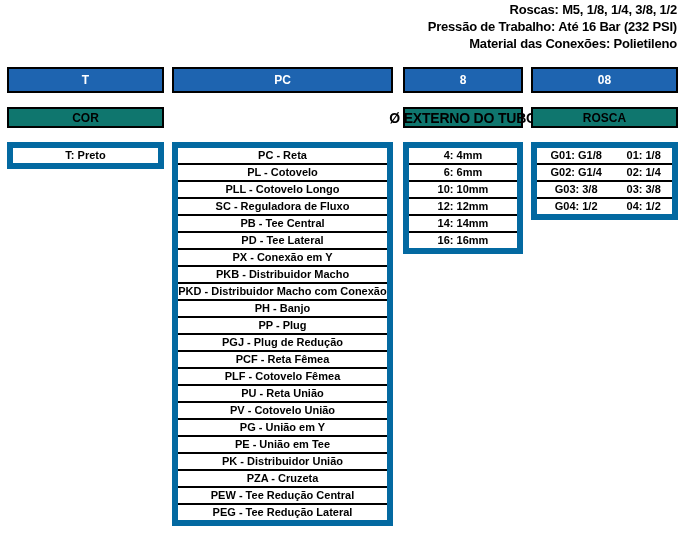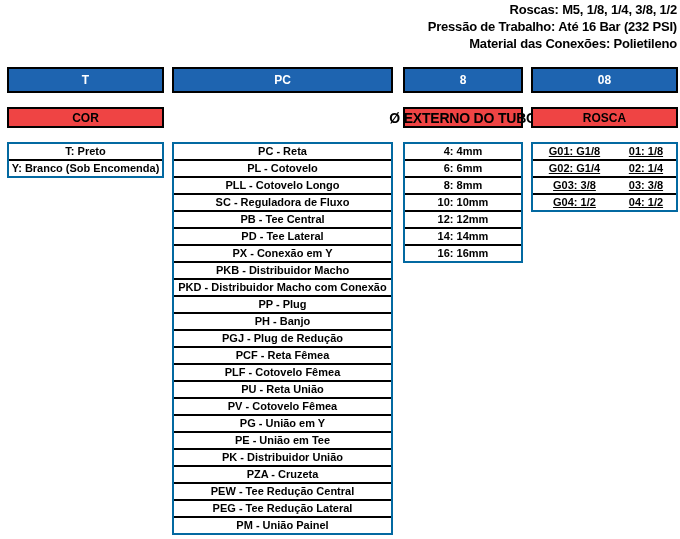--- a/index.html
+++ b/index.html
@@ -46,55 +46,54 @@
     justify-content: center;
     white-space: nowrap;
   }
 
   
   .col-header {
     position: absolute;
     top: 107px;
     height: 21px;
     box-sizing: border-box;
-    background: #ef4444;
+    background: #0f766e;
     border: 2px solid #000000;
     font-size: 12px;
     display: flex;
     align-items: center;
     justify-content: center;
     white-space: nowrap;
   }
   .col-header.small-text { font-size: 14px; letter-spacing: -0.2px; }
 
   
   .option-list {
     position: absolute;
     top: 142px;
     box-sizing: border-box;
-    border: 2px solid #0369a1;
+    border: 6px solid #0369a1;
     background: #ffffff;
   }
   .option-list .row {
     height: 15px;
     line-height: 15px;
     font-size: 11px;
     text-align: center;
     white-space: nowrap;
     display: flex;
     align-items: center;
     justify-content: center;
   }
   .option-list .row + .row { border-top: 2px solid #000000; }
 
   .option-list .pair-left,
   .option-list .pair-right {
     display: inline-block;
     text-align: center;
-    text-decoration: underline;
   }
   .option-list .pair-left  { width: 58%; }
   .option-list .pair-right { width: 42%; text-align: center; }
 
   
   .col1 { left: 7px;   width: 157px; }
   .col2 { left: 172px; width: 221px; }
   .col3 { left: 403px; width: 120px; }
   .col4 { left: 531px; width: 147px; }
 </style>
@@ -113,51 +112,48 @@
   <div class="code-box col2">PC</div>
   <div class="code-box col3">8</div>
   <div class="code-box col4">08</div>
 
   <div class="col-header col1">COR</div>
   <div class="col-header col3 small-text">Ø EXTERNO DO TUBO</div>
   <div class="col-header col4">ROSCA</div>
 
   <div class="option-list col1">
       <div class="row">T: Preto</div>
-      <div class="row">Y: Branco (Sob Encomenda)</div>
     </div>
   <div class="option-list col2">
       <div class="row">PC - Reta</div>
       <div class="row">PL - Cotovelo</div>
       <div class="row">PLL - Cotovelo Longo</div>
       <div class="row">SC - Reguladora de Fluxo</div>
       <div class="row">PB - Tee Central</div>
       <div class="row">PD - Tee Lateral</div>
       <div class="row">PX - Conexão em Y</div>
       <div class="row">PKB - Distribuidor Macho</div>
       <div class="row">PKD - Distribuidor Macho com Conexão</div>
+      <div class="row">PH - Banjo</div>
       <div class="row">PP - Plug</div>
-      <div class="row">PH - Banjo</div>
       <div class="row">PGJ - Plug de Redução</div>
       <div class="row">PCF - Reta Fêmea</div>
       <div class="row">PLF - Cotovelo Fêmea</div>
       <div class="row">PU - Reta União</div>
-      <div class="row">PV - Cotovelo Fêmea</div>
+      <div class="row">PV - Cotovelo União</div>
       <div class="row">PG - União em Y</div>
       <div class="row">PE - União em Tee</div>
       <div class="row">PK - Distribuidor União</div>
       <div class="row">PZA - Cruzeta</div>
       <div class="row">PEW - Tee Redução Central</div>
       <div class="row">PEG - Tee Redução Lateral</div>
-      <div class="row">PM - União Painel</div>
     </div>
   <div class="option-list col3">
       <div class="row">4: 4mm</div>
       <div class="row">6: 6mm</div>
-      <div class="row">8: 8mm</div>
       <div class="row">10: 10mm</div>
       <div class="row">12: 12mm</div>
       <div class="row">14: 14mm</div>
       <div class="row">16: 16mm</div>
     </div>
   <div class="option-list col4">
       <div class="row">
         <span class="pair-left">G01: G1/8</span>
         <span class="pair-right">01: 1/8</span>
       </div>

